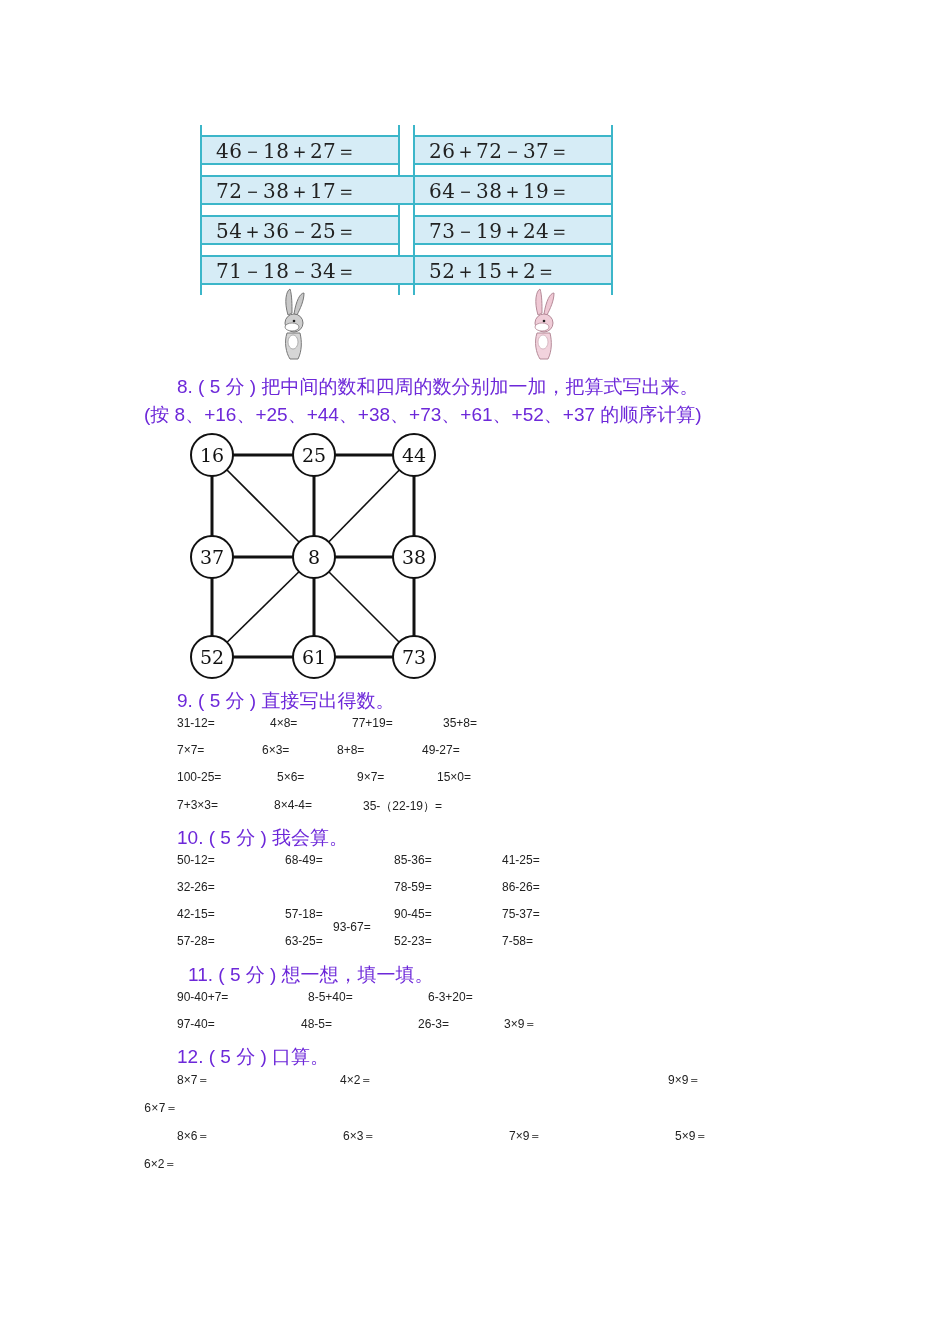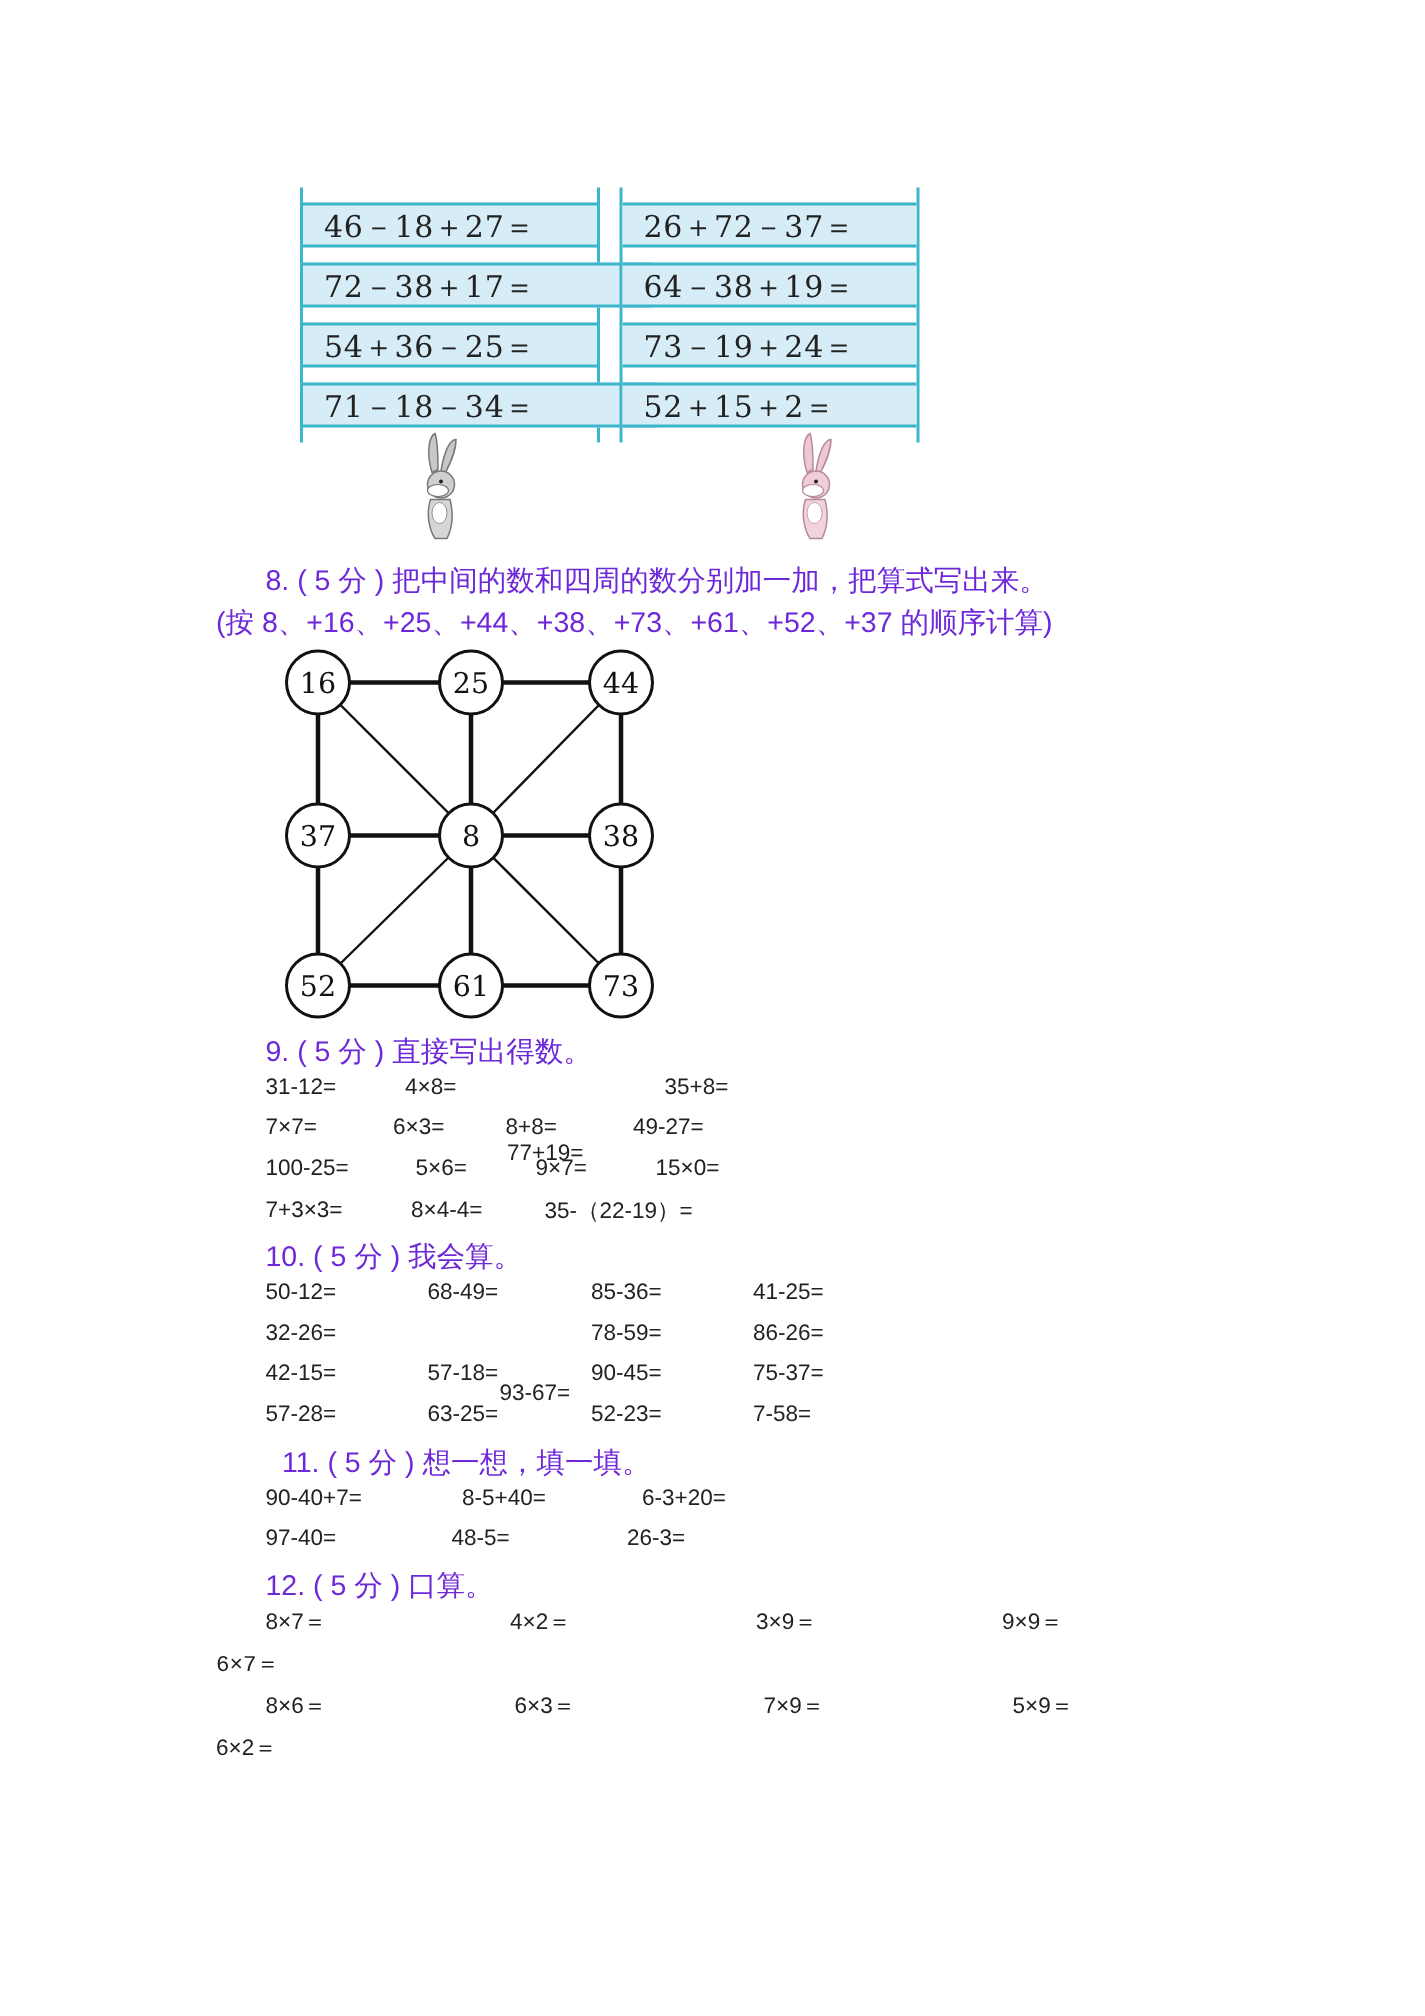--- a/index.html
+++ b/index.html
@@ -13,21 +13,21 @@
                  border-top:2px solid #3cb6c9; border-bottom:2px solid #3cb6c9; }
   .ladder .row span { position:absolute; left:14px; top:1px; font-family:"DejaVu Serif","Liberation Serif",serif;
                       font-size:20px; color:#222; white-space:nowrap; letter-spacing:0.5px; }
 
   
   .bunny { position:absolute; width:40px; height:75px; }
 
   
   .line { position:absolute; font-size:19px; white-space:nowrap; color:#6d28d9; }
   .q { font-family:"Liberation Sans","DejaVu Sans",sans-serif; }
-  .c { position:absolute; white-space:nowrap; font-size:15px; font-family:"Liberation Sans","DejaVu Sans",sans-serif; }
+  .c { position:absolute; white-space:nowrap; font-size:12px; font-family:"Liberation Sans","DejaVu Sans",sans-serif; }
 
   
   .diagram { position:absolute; left:180px; top:425px; width:270px; height:260px; }
 </style>
 </head>
 <body>
 
 <div class="ladder" style="left:200px; width:200px;">
   <div class="rail" style="left:0;"></div>
   <div class="rail" style="left:198px;"></div>
@@ -126,21 +126,21 @@
     <text x="32" y="239">52</text>
     <text x="134" y="239">61</text>
     <text x="234" y="239">73</text>
   </g>
 </svg>
 
 <div class="line q" style="left:177px; top:688px;">9. ( 5 分  ) 直接写出得数。</div>
 <div>
   <span class="c" style="left:177px; top:716px;">31-12=</span>
   <span class="c" style="left:270px; top:716px;">4×8=</span>
-  <span class="c" style="left:338px; top:716px;margin-top:44px;">77+19=</span>
+  <span class="c" style="left:352px; top:716px;">77+19=</span>
   <span class="c" style="left:443px; top:716px;">35+8=</span>
 
   <span class="c" style="left:177px; top:743px;">7×7=</span>
   <span class="c" style="left:262px; top:743px;">6×3=</span>
   <span class="c" style="left:337px; top:743px;">8+8=</span>
   <span class="c" style="left:422px; top:743px;">49-27=</span>
 
   <span class="c" style="left:177px; top:770px;">100-25=</span>
   <span class="c" style="left:277px; top:770px;">5×6=</span>
   <span class="c" style="left:357px; top:770px;">9×7=</span>
@@ -182,21 +182,21 @@
 
   <span class="c" style="left:177px; top:1017px;">97-40=</span>
   <span class="c" style="left:301px; top:1017px;">48-5=</span>
   <span class="c" style="left:418px; top:1017px;">26-3=</span>
 </div>
 
 <div class="line q" style="left:177px; top:1044px;">12. ( 5 分  ) 口算。</div>
 <div>
   <span class="c" style="left:177px; top:1072px;">8×7＝</span>
   <span class="c" style="left:340px; top:1072px;">4×2＝</span>
-  <span class="c" style="left:504px; top:1072px;">3×9＝</span>
+  <span class="c" style="left:504px; top:1016px;">3×9＝</span>
   <span class="c" style="left:668px; top:1072px;">9×9＝</span>
   <span class="c" style="left:144px; top:1100px;font-family:Liberation Mono, monospace;">6×7＝</span>
 
   <span class="c" style="left:177px; top:1128px;">8×6＝</span>
   <span class="c" style="left:343px; top:1128px;">6×3＝</span>
   <span class="c" style="left:509px; top:1128px;">7×9＝</span>
   <span class="c" style="left:675px; top:1128px;">5×9＝</span>
   <span class="c" style="left:144px; top:1156px;">6×2＝</span>
 </div>
 

